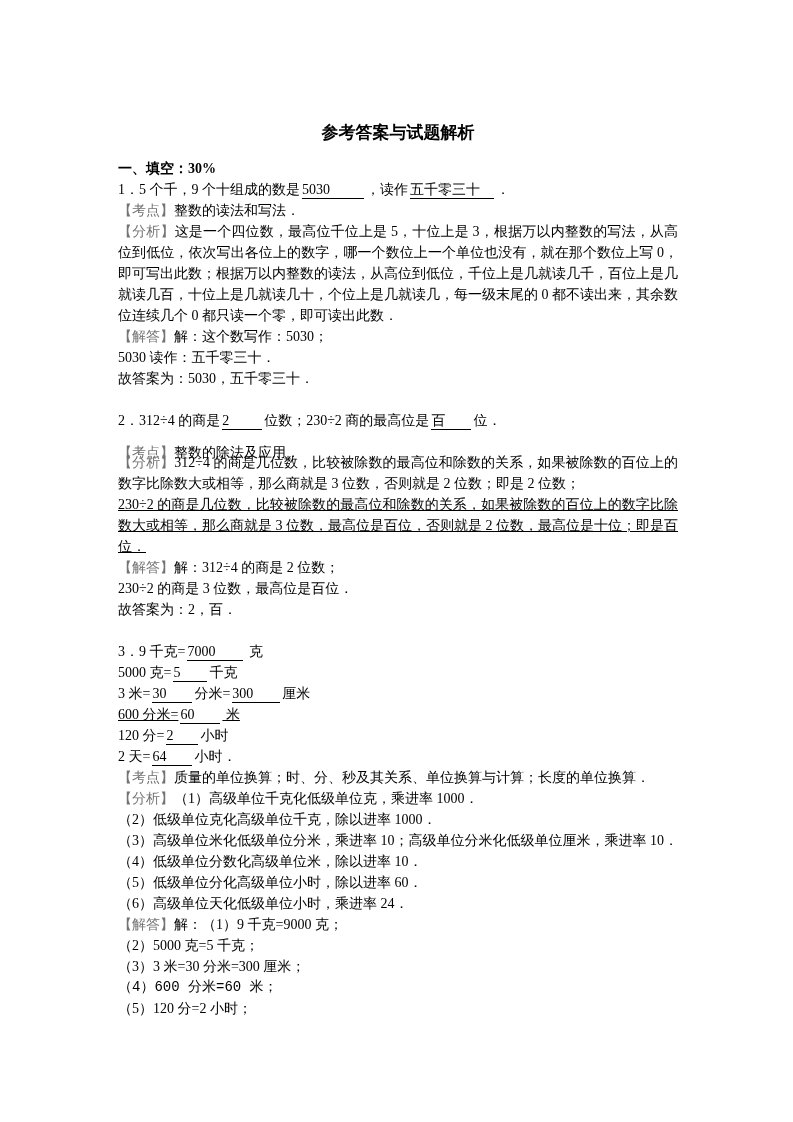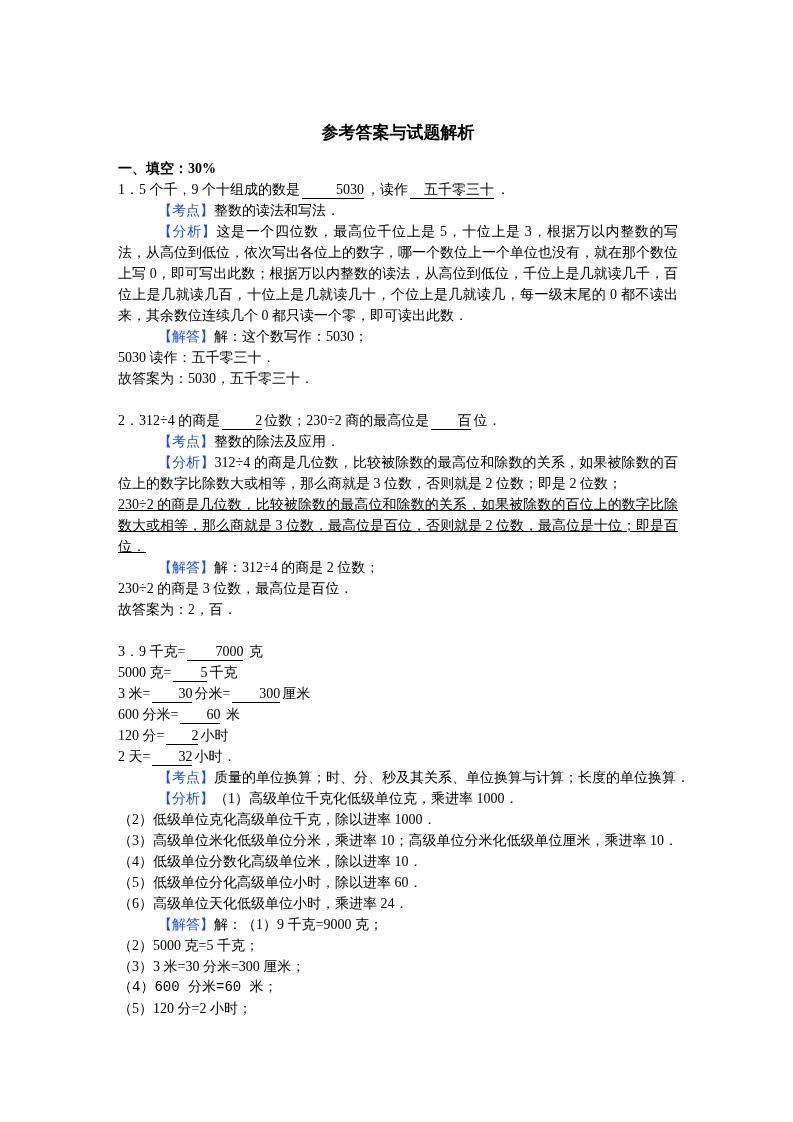--- a/index.html
+++ b/index.html
@@ -3,22 +3,22 @@
 <meta charset="utf-8">
 <style>
   html, body { margin: 0; padding: 0; background: #ffffff; }
   body { width: 793px; height: 1122px; position: relative; overflow: hidden;
          font-family: "Liberation Serif", "DejaVu Serif", serif; color: #000; }
   .page { position: absolute; left: 118px; top: 0; width: 560px; }
   .title { position: absolute; left: 0; width: 560px; top: 121px; text-align: center;
            font-size: 17px; font-weight: bold; }
   .line { position: absolute; left: 0; font-size: 14px; line-height: 21px; white-space: nowrap; }
   .section { font-weight: bold; font-size: 14px; }
-  .tag { color: #1d4ed8; margin-left: 40px; }
-  .blank { display: inline-block; border-bottom: 1px solid #000; text-align: right;
+  .tag { color: #737373; }
+  .blank { display: inline-block; border-bottom: 1px solid #000; text-align: left;
            line-height: 16px; margin: 0 2px; }
   .para { position: absolute; left: 0; width: 560px; font-size: 14px; line-height: 21px;
           text-align: justify; }
 </style>
 </head>
 <body>
 
 <div class="page">
 
   <div class="title">参考答案与试题解析</div>
@@ -36,21 +36,21 @@
   </div>
   <div class="line" style="top:326px;">
     <span class="tag">【解答】</span><span>解：这个数写作：5030；</span>
   </div>
   <div class="line" style="top:347px;">5030 读作：五千零三十．</div>
   <div class="line" style="top:368px;">故答案为：5030，五千零三十．</div>
 
   <div class="line" style="top:410px;">
     <span>2．312÷4 的商是</span><span class="blank" style="width:40px;">2</span><span>位数；230÷2 商的最高位是</span><span class="blank" style="width:40px;">百</span><span>位．</span>
   </div>
-  <div class="line" style="top:431px;">
+  <div class="line" style="top:442px;">
     <span class="tag">【考点】</span><span>整数的除法及应用．</span>
   </div>
   <div class="para" style="top:452px;">
     <span class="tag">【分析】</span><span>312÷4 的商是几位数，比较被除数的最高位和除数的关系，如果被除数的百位上的数字比除数大或相等，那么商就是 3 位数，否则就是 2 位数；即是 2 位数；</span>
   </div>
   <div class="para" style="top:494px;text-decoration:underline;">230÷2 的商是几位数，比较被除数的最高位和除数的关系，如果被除数的百位上的数字比除数大或相等，那么商就是 3 位数，最高位是百位，否则就是 2 位数，最高位是十位；即是百位．</div>
   <div class="line" style="top:557px;">
     <span class="tag">【解答】</span><span>解：312÷4 的商是 2 位数；</span>
   </div>
   <div class="line" style="top:578px;">230÷2 的商是 3 位数，最高位是百位．</div>
@@ -58,28 +58,28 @@
 
   <div class="line" style="top:641px;">
     <span>3．9 千克=</span><span class="blank" style="width:56px;">7000</span>&nbsp;<span>克</span>
   </div>
   <div class="line" style="top:662px;">
     <span>5000 克=</span><span class="blank" style="width:34px;">5</span><span>千克</span>
   </div>
   <div class="line" style="top:683px;">
     <span>3 米=</span><span class="blank" style="width:40px;">30</span><span>分米=</span><span class="blank" style="width:48px;">300</span><span>厘米</span>
   </div>
-  <div class="line" style="top:704px;">
+  <div class="line" style="top:704px;text-decoration:underline;">
     <span>600 分米=</span><span class="blank" style="width:40px;">60</span>&nbsp;<span>米</span>
   </div>
   <div class="line" style="top:725px;">
     <span>120 分=</span><span class="blank" style="width:32px;">2</span><span>小时</span>
   </div>
   <div class="line" style="top:746px;">
-    <span>2 天=</span><span class="blank" style="width:40px;">32</span><span>小时．</span>
+    <span>2 天=</span><span class="blank" style="width:40px;">64</span><span>小时．</span>
   </div>
   <div class="line" style="top:767px;">
     <span class="tag">【考点】</span><span>质量的单位换算；时、分、秒及其关系、单位换算与计算；长度的单位换算．</span>
   </div>
   <div class="line" style="top:788px;">
     <span class="tag">【分析】</span><span>（1）高级单位千克化低级单位克，乘进率 1000．</span>
   </div>
   <div class="line" style="top:809px;">（2）低级单位克化高级单位千克，除以进率 1000．</div>
   <div class="line" style="top:830px;">（3）高级单位米化低级单位分米，乘进率 10；高级单位分米化低级单位厘米，乘进率 10．</div>
   <div class="line" style="top:851px;">（4）低级单位分数化高级单位米，除以进率 10．</div>

